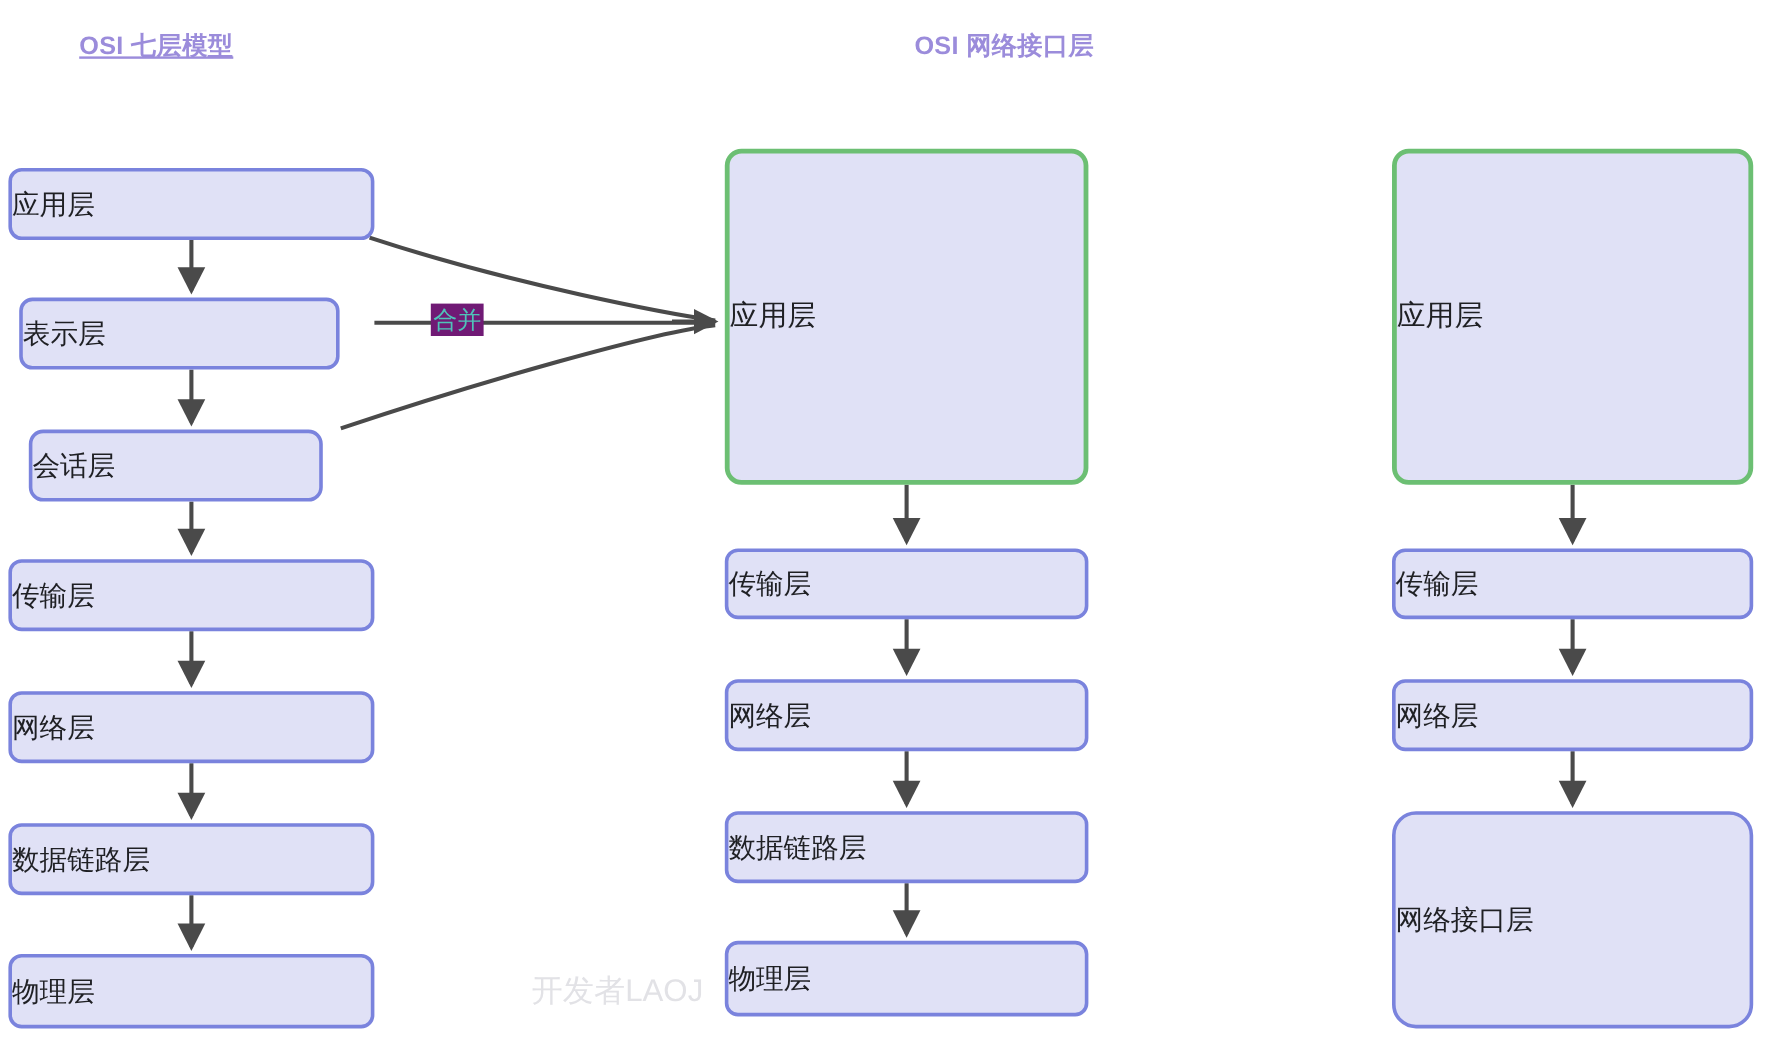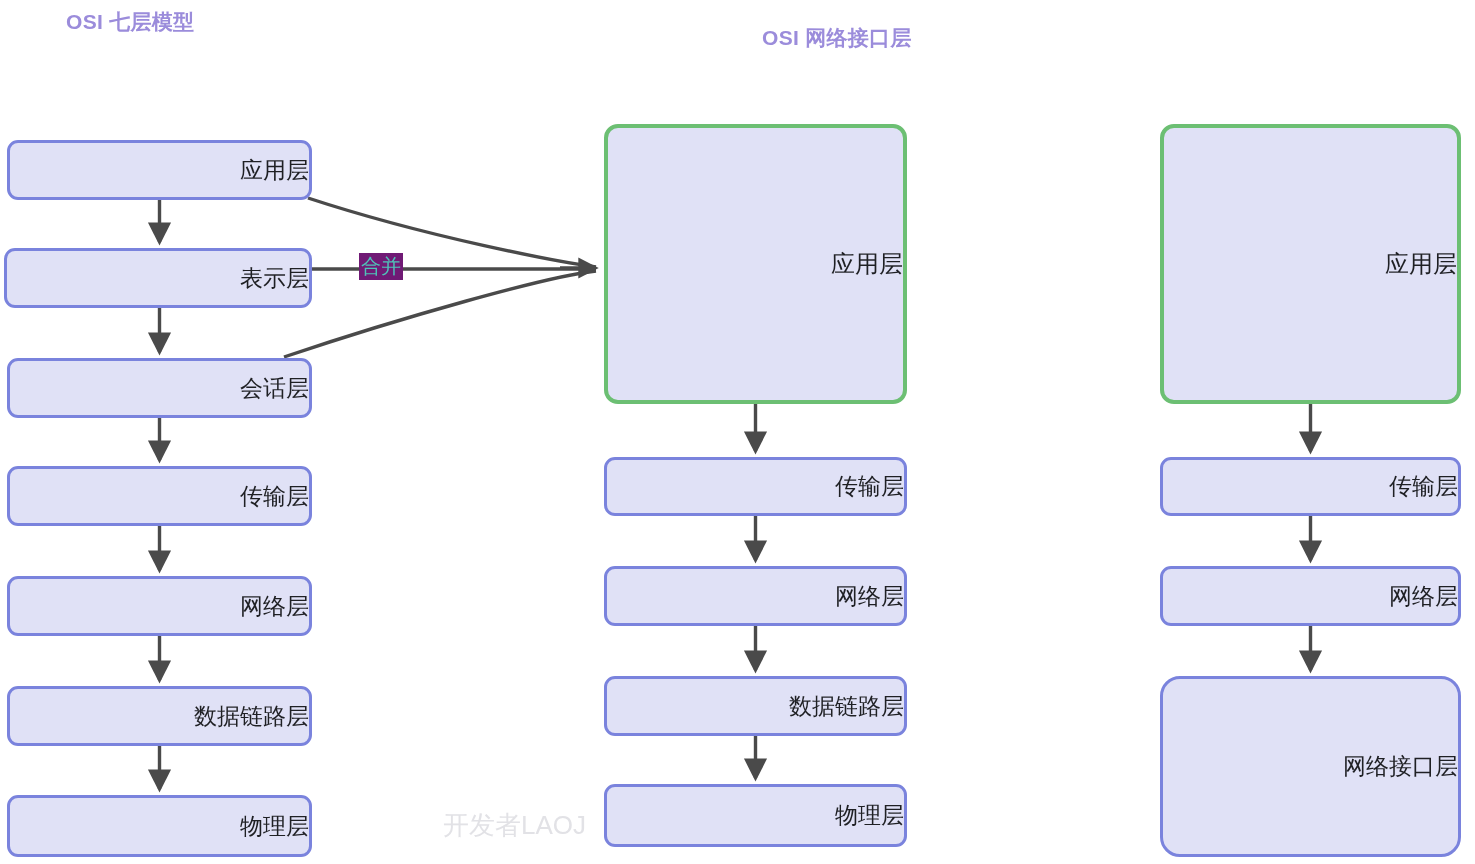--- a/index.html
+++ b/index.html
@@ -27,33 +27,33 @@
   
   .col-title {
     position: absolute;
     font-size: 21px;
     font-weight: bold;
     color: #9b8cdb;
     letter-spacing: 0.3px;
     white-space: nowrap;
     z-index: 5;
   }
-  #title-seven { left: 66px;  top: 8px; }
+  #title-seven { left: 66px;  top: 24px; text-decoration: underline; }
   #title-five  { left: 762px; top: 24px; }
 
   
   .layer-box {
     position: absolute;
     box-sizing: border-box;
     background: #e0e1f6;
     border: 3px solid #7a83dd;
     border-radius: 11px;
     display: flex;
     align-items: center;
-    justify-content: flex-end;
+    justify-content: flex-start;
     z-index: 4;
   }
   .layer-box.accent {
     border-color: #6cbf73;
     border-width: 4px;
     border-radius: 14px;
   }
   .layer-label {
     font-size: 23px;
     color: #1f2024;
@@ -134,24 +134,24 @@
       <path d="M560,268 L 596,268" marker-end="url(#arrowhead-wide)"></path>
     </g>
   </svg>
 
   <div class="col-title" id="title-seven">OSI 七层模型</div>
   <div class="col-title" id="title-five">OSI 网络接口层</div>
 
   <div class="layer-box" style="left:7px;top:140px;width:305px;height:60px;">
     <span class="layer-label">应用层</span>
   </div>
-  <div class="layer-box" style="left:4px;top:248px;width:308px;height:60px;">
+  <div class="layer-box" style="left:16px;top:248px;width:267px;height:60px;">
     <span class="layer-label">表示层</span>
   </div>
-  <div class="layer-box" style="left:7px;top:358px;width:305px;height:60px;">
+  <div class="layer-box" style="left:24px;top:358px;width:245px;height:60px;border-radius:12px;">
     <span class="layer-label">会话层</span>
   </div>
   <div class="layer-box" style="left:7px;top:466px;width:305px;height:60px;">
     <span class="layer-label">传输层</span>
   </div>
   <div class="layer-box" style="left:7px;top:576px;width:305px;height:60px;">
     <span class="layer-label">网络层</span>
   </div>
   <div class="layer-box" style="left:7px;top:686px;width:305px;height:60px;">
     <span class="layer-label">数据链路层</span>

